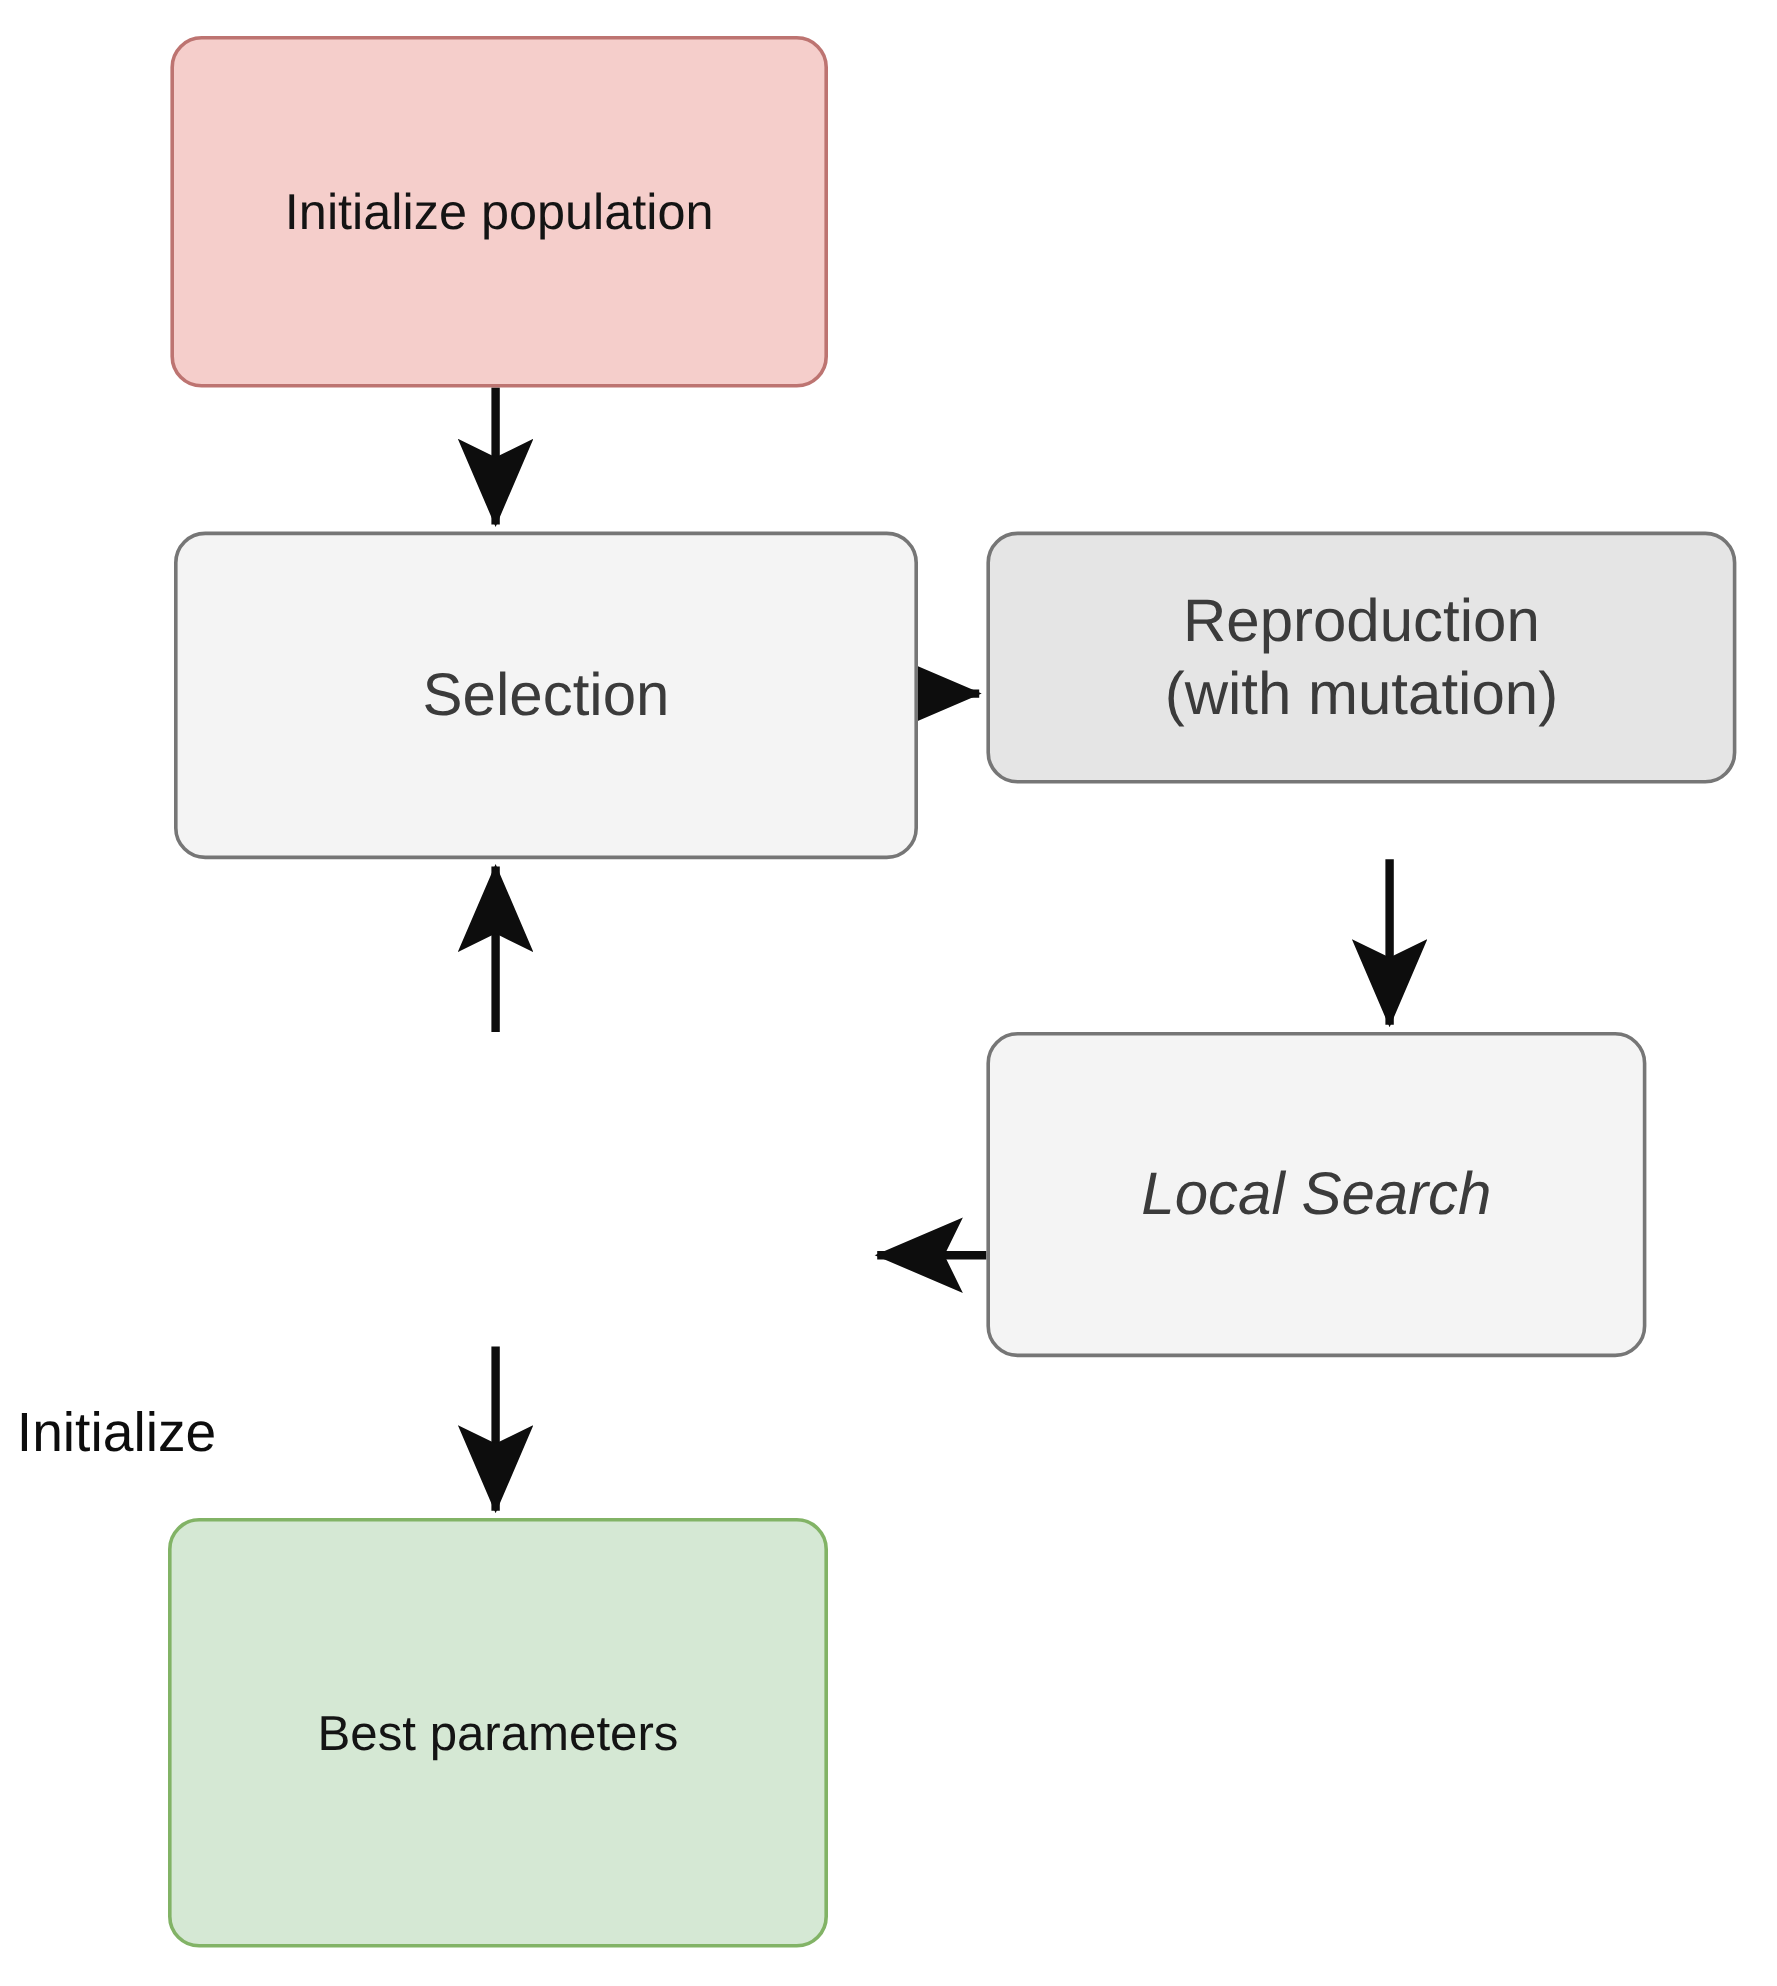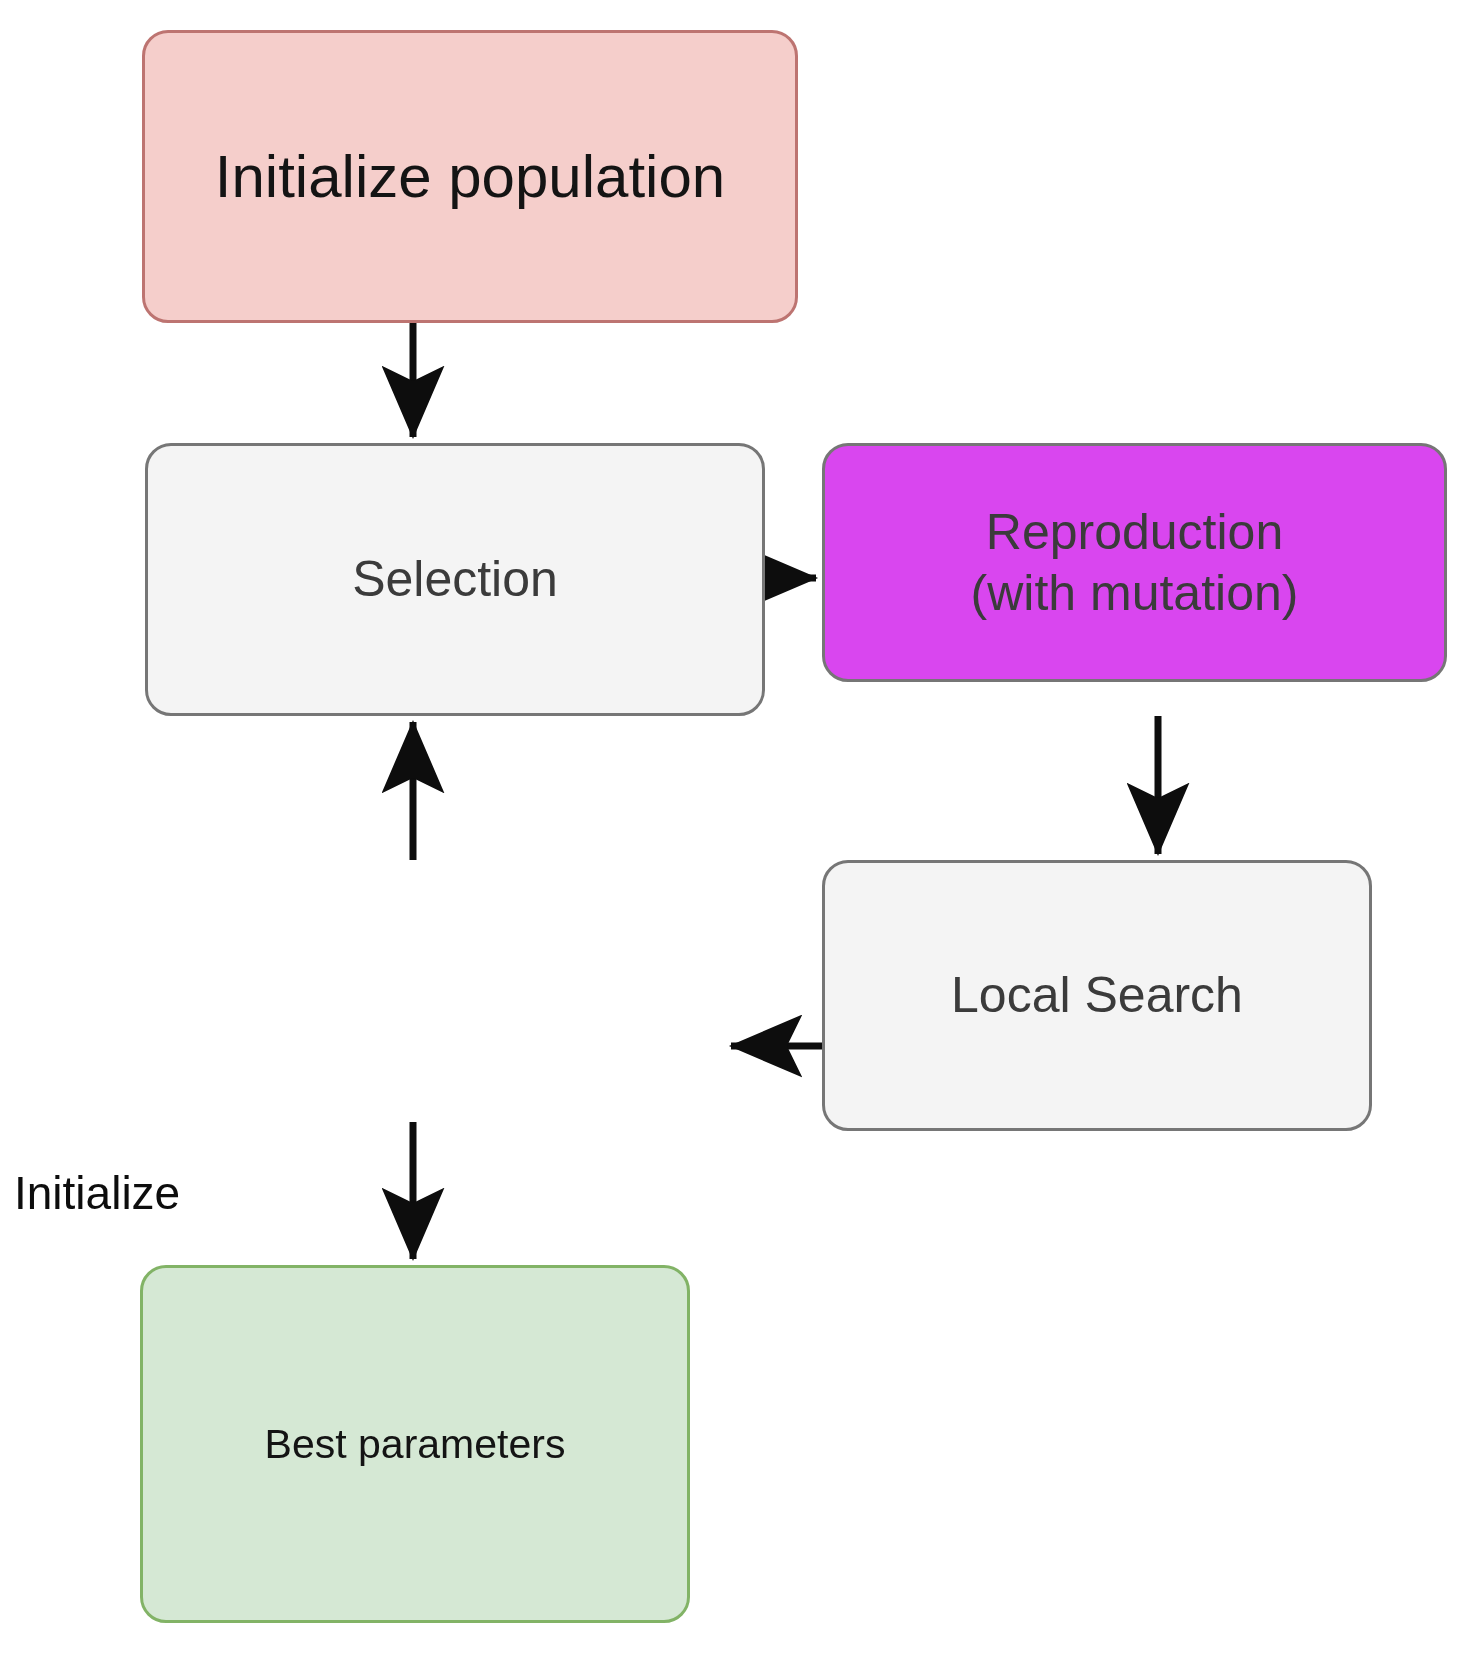--- a/index.html
+++ b/index.html
@@ -25,43 +25,43 @@
     text-align: center;
     line-height: 1.22;
   }
   .node-label {
     display: block;
     white-space: pre-line;
     padding: 0 10px;
   }
   
   #node-init {
-    left: 142px;  top: 30px;   width: 656px; height: 293px;
+    left: 142px;  top: 30px;   width: 548px; height: 293px;
     background: #f5cecb; border: 3px solid #bd7471;
-    font-size: 60px; color: #141414;
+    font-size: 42px; color: #141414;
   }
   #node-selection {
     left: 145px;  top: 443px;  width: 620px; height: 273px;
     background: #f4f4f4; border: 3px solid #767676;
     font-size: 50px; color: #3b3b3b;
   }
   #node-reproduction {
-    left: 822px;  top: 443px;  width: 625px; height: 239px;
-    background: #d946ef; border: 3px solid #767676;
+    left: 822px;  top: 443px;  width: 625px; height: 210px;
+    background: #e5e5e5; border: 3px solid #767676;
     font-size: 50px; color: #3b3b3b;
   }
   #node-evaluation {
     left: 140px;  top: 860px;  width: 585px; height: 262px;
     background: #f4f4f4; border: 3px solid #767676;
     font-size: 50px; color: #3b3b3b;
   }
   #node-localsearch {
     left: 822px;  top: 860px;  width: 550px; height: 271px;
     background: #f4f4f4; border: 3px solid #767676;
-    font-size: 50px; color: #3b3b3b;
+    font-size: 50px; color: #3b3b3b; font-style: italic;
   }
   #node-best {
     left: 140px;  top: 1265px; width: 550px; height: 358px;
     background: #d5e8d4; border: 3px solid #82b366;
     font-size: 41px; color: #141414;
   }
   
   .edge-label {
     position: absolute;
     font-size: 46px;

